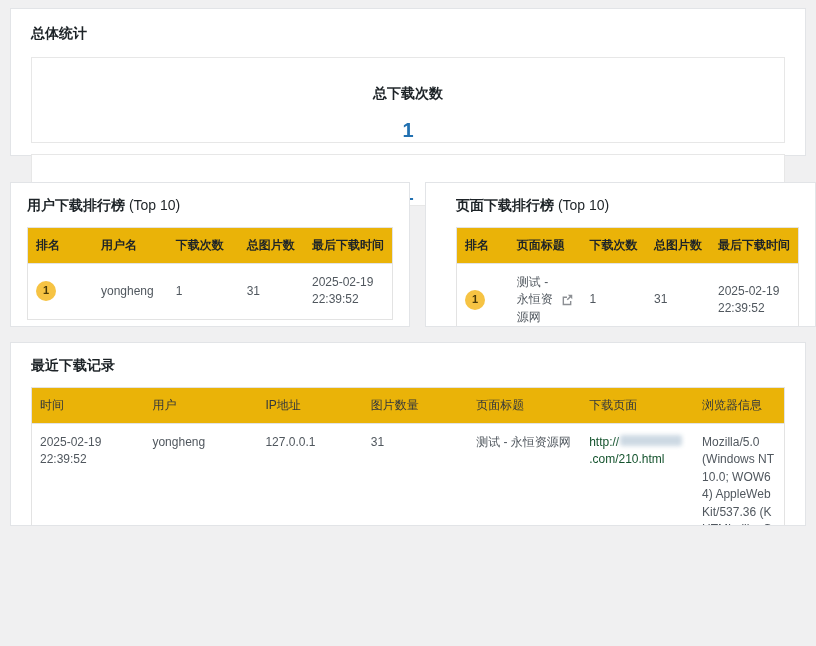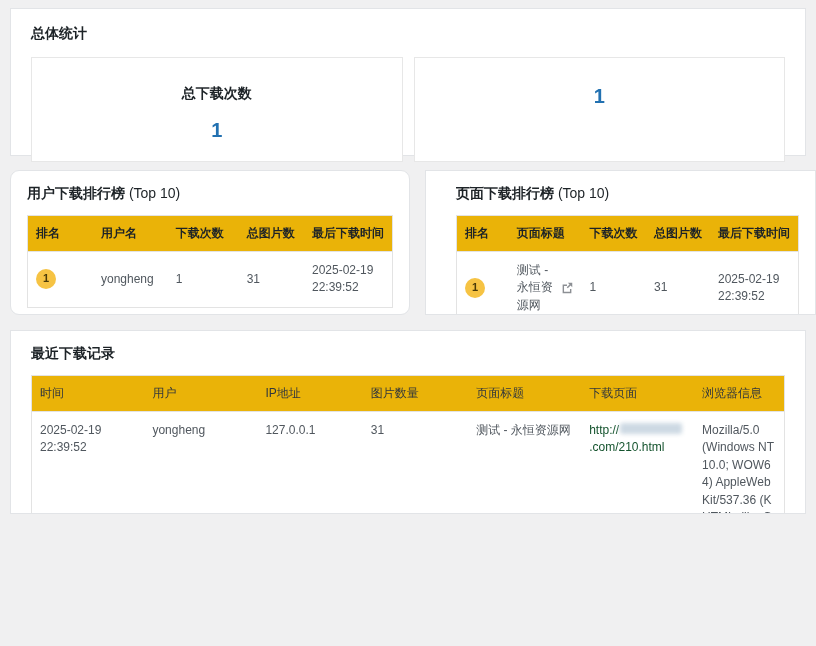--- a/index.html
+++ b/index.html
@@ -17,33 +17,33 @@
   }
   .panel {
     background:#fff; border:1px solid #e2e4e7;
   }
   .panel-title {
     margin:0; font-size:14px; font-weight:700; color:#1d2327;
   }
   .panel-title .suffix { font-weight:400; color:#1d2327; }
 
   
-  .overall-panel { height:148px; padding:16px 20px 36px; margin-bottom:14px; }
-  .stats-row { display:flex; gap:11px; margin-top:14px; }
+  .overall-panel { height:148px; padding:16px 20px 36px; margin-bottom:26px; }
+  .stats-row { display:flex; gap:11px; margin-top:14px;flex-direction:column; }
   .stat-card {
     flex:1; height:105px; background:#fff; border:1px solid #e7e7e7;
     text-align:center; padding-top:27px;
   }
   .stat-label { font-size:14px; font-weight:700; color:#1d2327; margin-bottom:16px; }
   .stat-value { font-size:20px; font-weight:700; color:#2271b1; }
 
   
   .ranking-row { display:flex; gap:15px; margin-bottom:15px; }
   .ranking-panel { height:145px; padding:14px 16px 16px; overflow:hidden; }
-  .ranking-panel.left { width:400px; flex:0 0 400px;border-radius:9px; }
+  .ranking-panel.left { width:400px; flex:0 0 400px; }
   .ranking-panel.right { flex:1; margin-right:-10px;padding-left:30px; }
 
   table.data-table {
     width:100%; border-collapse:collapse; font-size:12px;
     border:1px solid #e3e3e3; margin-top:12px; background:#fff;
   }
   table.data-table th {
     background:#eab308; border-bottom:1px solid #e3e3e3;
     padding:9px 8px; text-align:left; color:#1d2327; font-weight:600;
     white-space:nowrap;

